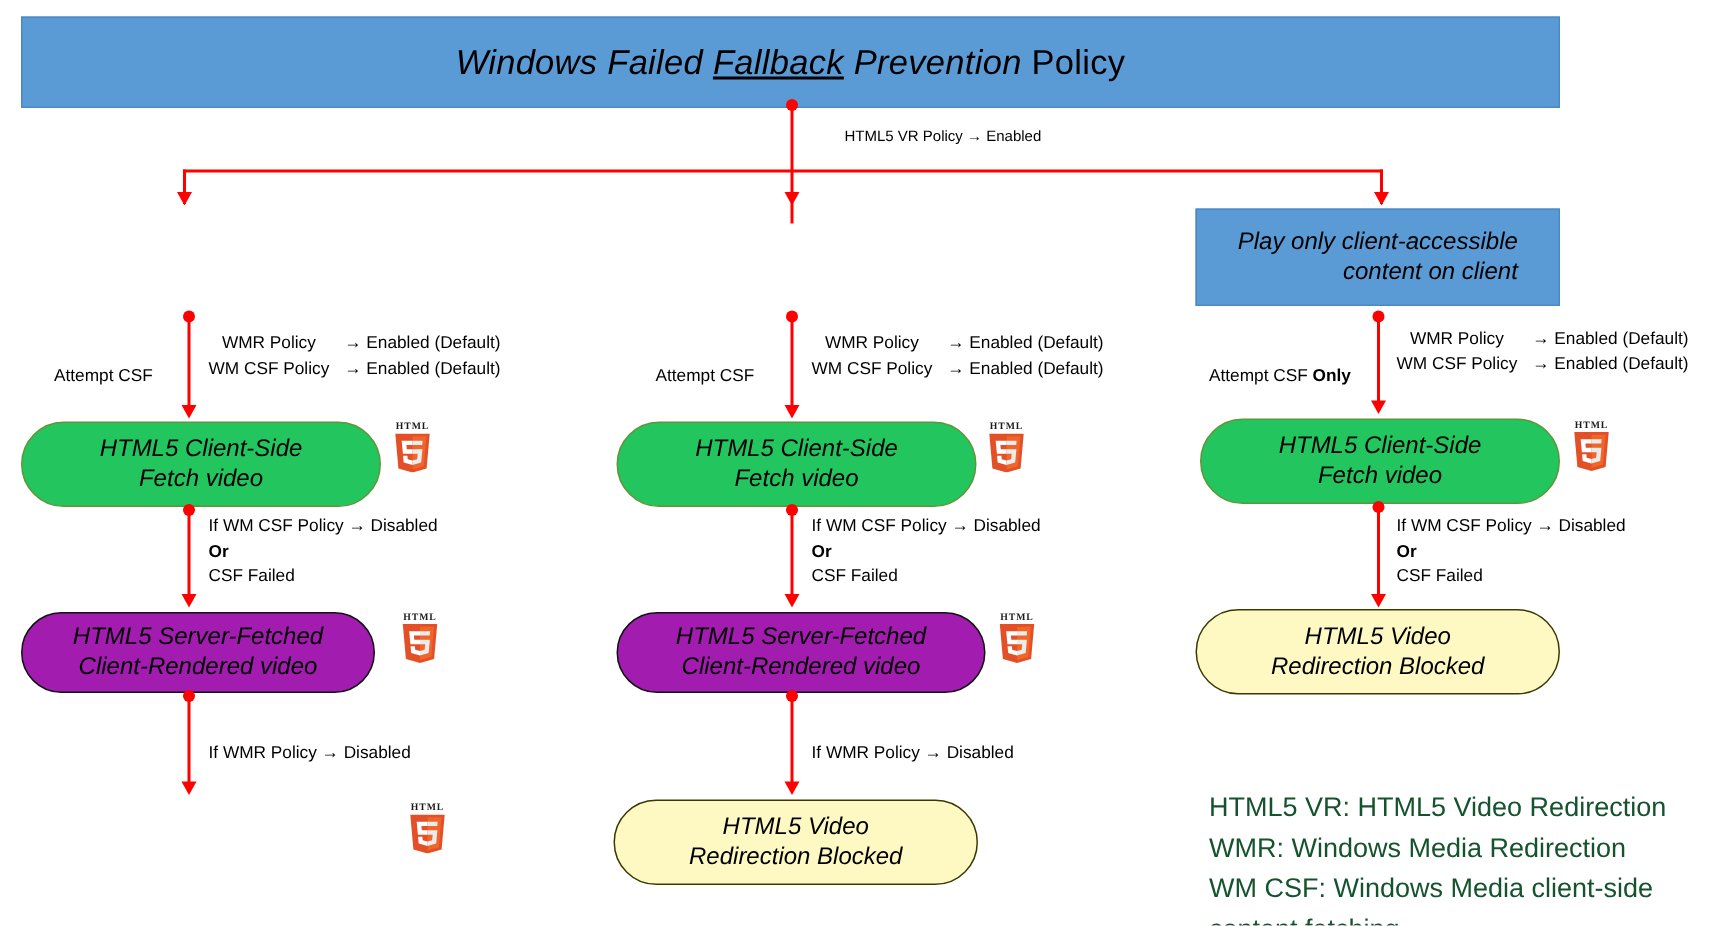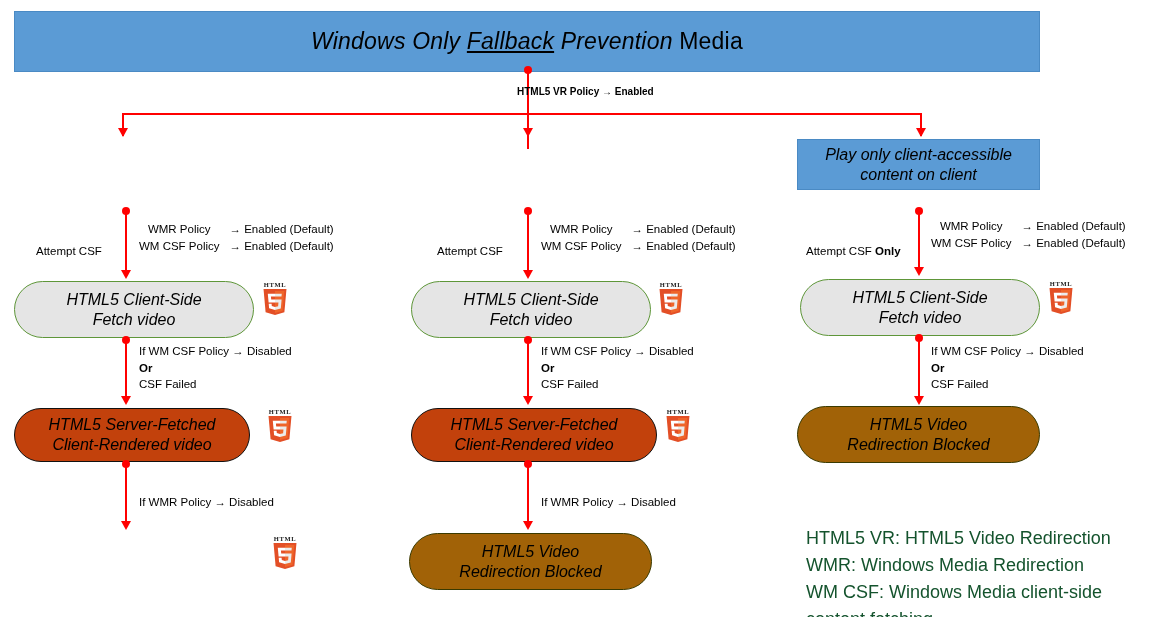--- a/index.html
+++ b/index.html
@@ -64,24 +64,24 @@
     display: flex;
     align-items: center;
     justify-content: center;
     text-align: center;
     font-style: italic;
     font-size: 16px;
     line-height: 1.25;
     color: #000;
     padding: 2px 14px;
   }
-  .pill.green  { background: #e5e5e5; border: 1px solid #5E9639; }
-  .pill.yellow { background: #c2410c; border: 1.5px solid #111111; }
+  .pill.green  { background: #22c55e; border: 1px solid #5E9639; }
+  .pill.yellow { background: #a21caf; border: 1.5px solid #111111; }
   .pill.orange { background: #F5B223; border: 1.5px solid #111111; }
-  .pill.red    { background: #a16207; border: 1.5px solid #3a3a00; font-style: italic; }
+  .pill.red    { background: #fef9c3; border: 1.5px solid #3a3a00; font-style: italic; }
 
   
   .html5-logo {
     position: absolute;
     width: 28px;
     height: 34px;
   }
   .html5-logo .wordmark {
     position: absolute;
     top: 0; left: 0;
@@ -145,33 +145,33 @@
     color: #14532d;
     width: 330px;
   }
 </style>
 </head>
 <body>
 
 <div id="canvas">
 
   <div class="title-banner">
-    <div class="title-text"><span>Windows Only </span><span class="u">Fallback</span><span> Prevention </span><span class="plain">Media</span></div>
+    <div class="title-text"><span>Windows Failed </span><span class="u">Fallback</span><span> Prevention </span><span class="plain">Policy</span></div>
   </div>
 
   <div class="dot" style="left:524px; top:66px;"></div>
   <div class="vline" style="left:527px; top:70px; height:79px;"></div>
   <div class="arrowhead" style="left:523px; top:128px;"></div>
   <div class="hline" style="left:122px; top:113px; width:800px;"></div>
   <div class="vline" style="left:122px; top:113px; height:23px;"></div>
   <div class="arrowhead" style="left:118px; top:128px;"></div>
   <div class="vline" style="left:920px; top:113px; height:23px;"></div>
   <div class="arrowhead" style="left:916px; top:128px;"></div>
 
-  <div class="edge-label small" style="left:517px; top:85px;font-weight:bold;">HTML5 VR Policy  → Enabled</div>
+  <div class="edge-label small" style="left:563px; top:85px;">HTML5 VR Policy  → Enabled</div>
 
 
   <div class="dot" style="left:122px; top:207px;"></div>
   <div class="vline" style="left:125px; top:211px; height:64px;"></div>
   <div class="arrowhead" style="left:121px; top:270px;"></div>
   <div class="edge-label" style="left:36px; top:243px;">
     <span>Attempt CSF</span><b></b>
   </div>
   <div class="edge-label policy-rows" style="left:139px; top:221px;">
     <div class="row">
@@ -294,21 +294,21 @@
   <div class="dot" style="left:524px; top:460px;"></div>
   <div class="vline" style="left:527px; top:464px; height:62px;"></div>
   <div class="arrowhead" style="left:523px; top:521px;"></div>
   <div class="edge-label" style="left:541px; top:494px;">If WMR Policy → Disabled</div>
 
   <div class="pill red" style="left:409px; top:533px; width:243px; height:57px;">
     <span style="white-space:pre-line;">HTML5 Video
 Redirection Blocked</span>
   </div>
 
-  <div class="proc-box" style="left:797px; top:139px; width:243px; height:51px;">
+  <div class="proc-box" style="left:797px; top:139px; width:243px; height:65px;text-align:right;">
     <span style="white-space:pre-line;">Play only client-accessible
 content on client</span>
   </div>
 
   <div class="dot" style="left:915px; top:207px;"></div>
   <div class="vline" style="left:918px; top:211px; height:60px;"></div>
   <div class="arrowhead" style="left:914px; top:267px;"></div>
   <div class="edge-label" style="left:806px; top:243px;">
     <span>Attempt CSF </span><b>Only</b>
   </div>

